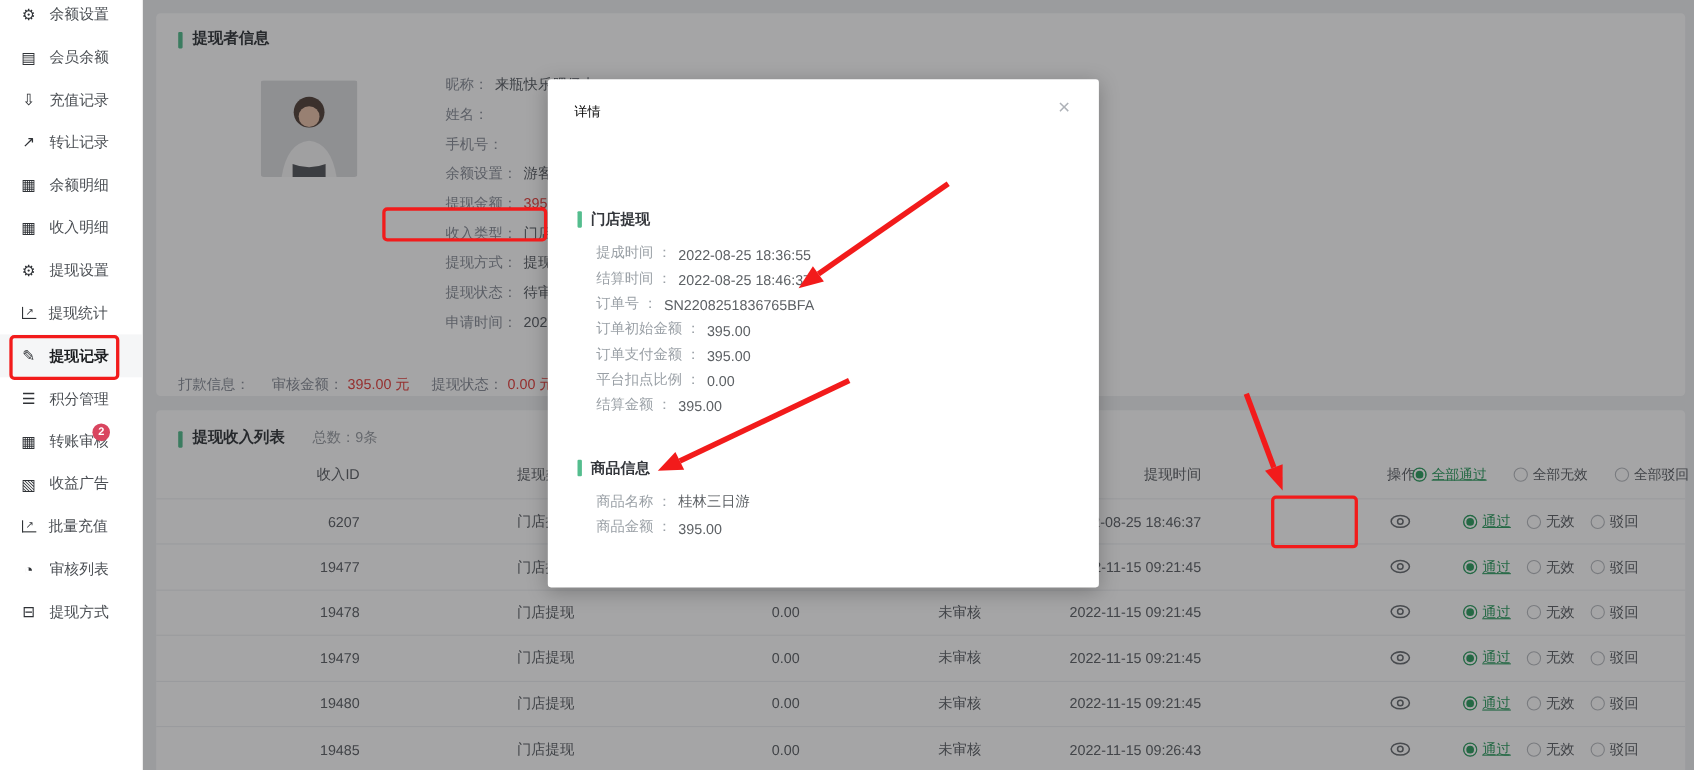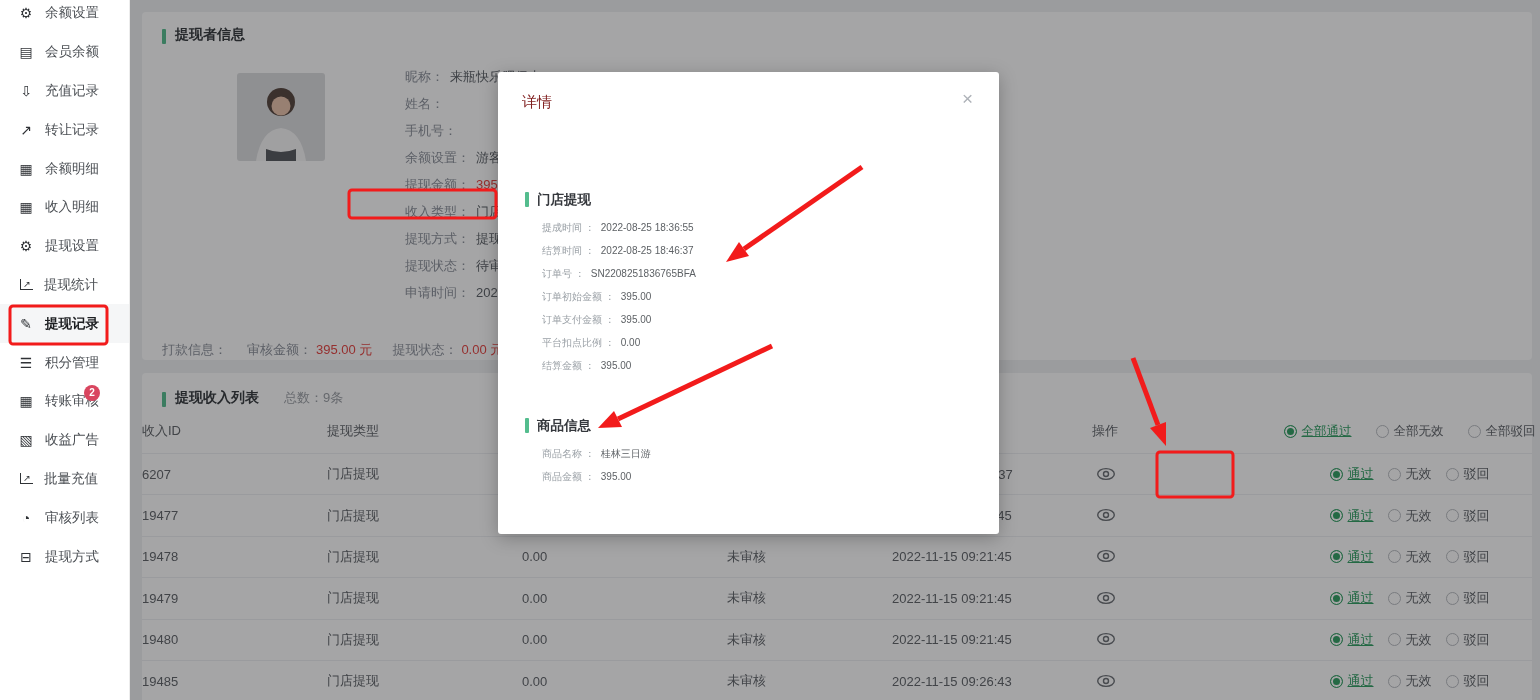--- a/index.html
+++ b/index.html
@@ -43,47 +43,47 @@
   .payout-row { position:absolute; left:20px; top:324px; height:27px; display:flex;
     align-items:center; font-size:13px; gap:20px; }
   .payout-row .pl { color:#8a8f99; }
   .payout-item { display:flex; gap:4px; }
   .payout-item .pk { color:#8a8f99; }
 
   
   .tbl { position:absolute; left:0; top:36px; right:0; font-size:13px; }
   .trow { display:flex; align-items:center; height:41.4px; border-top:1px solid #edeff2; }
   .trow.thead { height:44px; border-top:none; color:#8d9197; }
-  .tc { text-align:left; color:#5f6368; }
+  .tc { text-align:right; color:#5f6368; }
   .c0{width:185px}.c1{width:195px}.c2{width:205px}.c3{width:165px}.c4{width:200px}
   .c5{width:195px}.c6{width:245px}
   .eye-btn { display:inline-flex; cursor:pointer; padding:2px 4px; }
   .radios { display:flex; justify-content:center; align-items:center; gap:14px; }
   .radios.bulk { gap:24px; font-size:12.5px; }
   .radio-item { display:inline-flex; align-items:center; gap:5px; cursor:pointer; white-space:nowrap; }
   .rd { width:13px; height:13px; border-radius:50%; border:1px solid #b9bcc1; background:transparent;
     flex:0 0 auto; }
   .rd.on { border:1px solid var(--lgreen,#2f9e62); background:var(--lgreen,#2f9e62);
     box-shadow:inset 0 0 0 2px #fff; }
   .rl { color:#5f6368; }
   .rl.on { color:var(--lgreen,#2f9e62); text-decoration:underline; }
 
   
   .dim { position:absolute; inset:0; background:rgba(18,19,21,0.38); z-index:20; }
   .modal { position:absolute; left:368px; top:72px; width:501px; height:462px; background:#fff;
     border-radius:3px; box-shadow:0 4px 18px rgba(0,0,0,0.25); z-index:30; }
-  .m-title { position:absolute; left:24px; top:21px; font-size:15px; color:#7f1d1d;font-family:Liberation Serif, serif; }
+  .m-title { position:absolute; left:24px; top:21px; font-size:12px; color:#000000;font-family:Liberation Serif, serif; }
   .m-close { position:absolute; right:20px; top:14px; font-size:19px; color:#aeb2b8; cursor:pointer;
     padding:2px 6px; }
   .m-body { position:absolute; left:27px; top:119px; right:24px; }
   .m-sec-title { display:flex; align-items:center; gap:8px; height:17px; }
   .m-sec-title .bar { height:15px; }
   .m-sec-text { font-size:13.5px; font-weight:bold; color:#34373c; }
   .m-items { margin:8px 0 0 17px; }
-  .m-item { height:23px; display:flex; align-items:center; font-size:10px; gap:6px; }
+  .m-item { height:23px; display:flex; align-items:flex-end; font-size:13px; gap:6px; }
   .m-item .ml { color:#9aa0a6; white-space:nowrap; }
   .m-item .mv { color:#5d6165; white-space:nowrap; }
   .m-sec + .m-sec { margin-top:40px; }
 
   
   .anno { position:absolute; inset:0; z-index:40; pointer-events:none; }
 </style>
 </head>
 <body>
 

